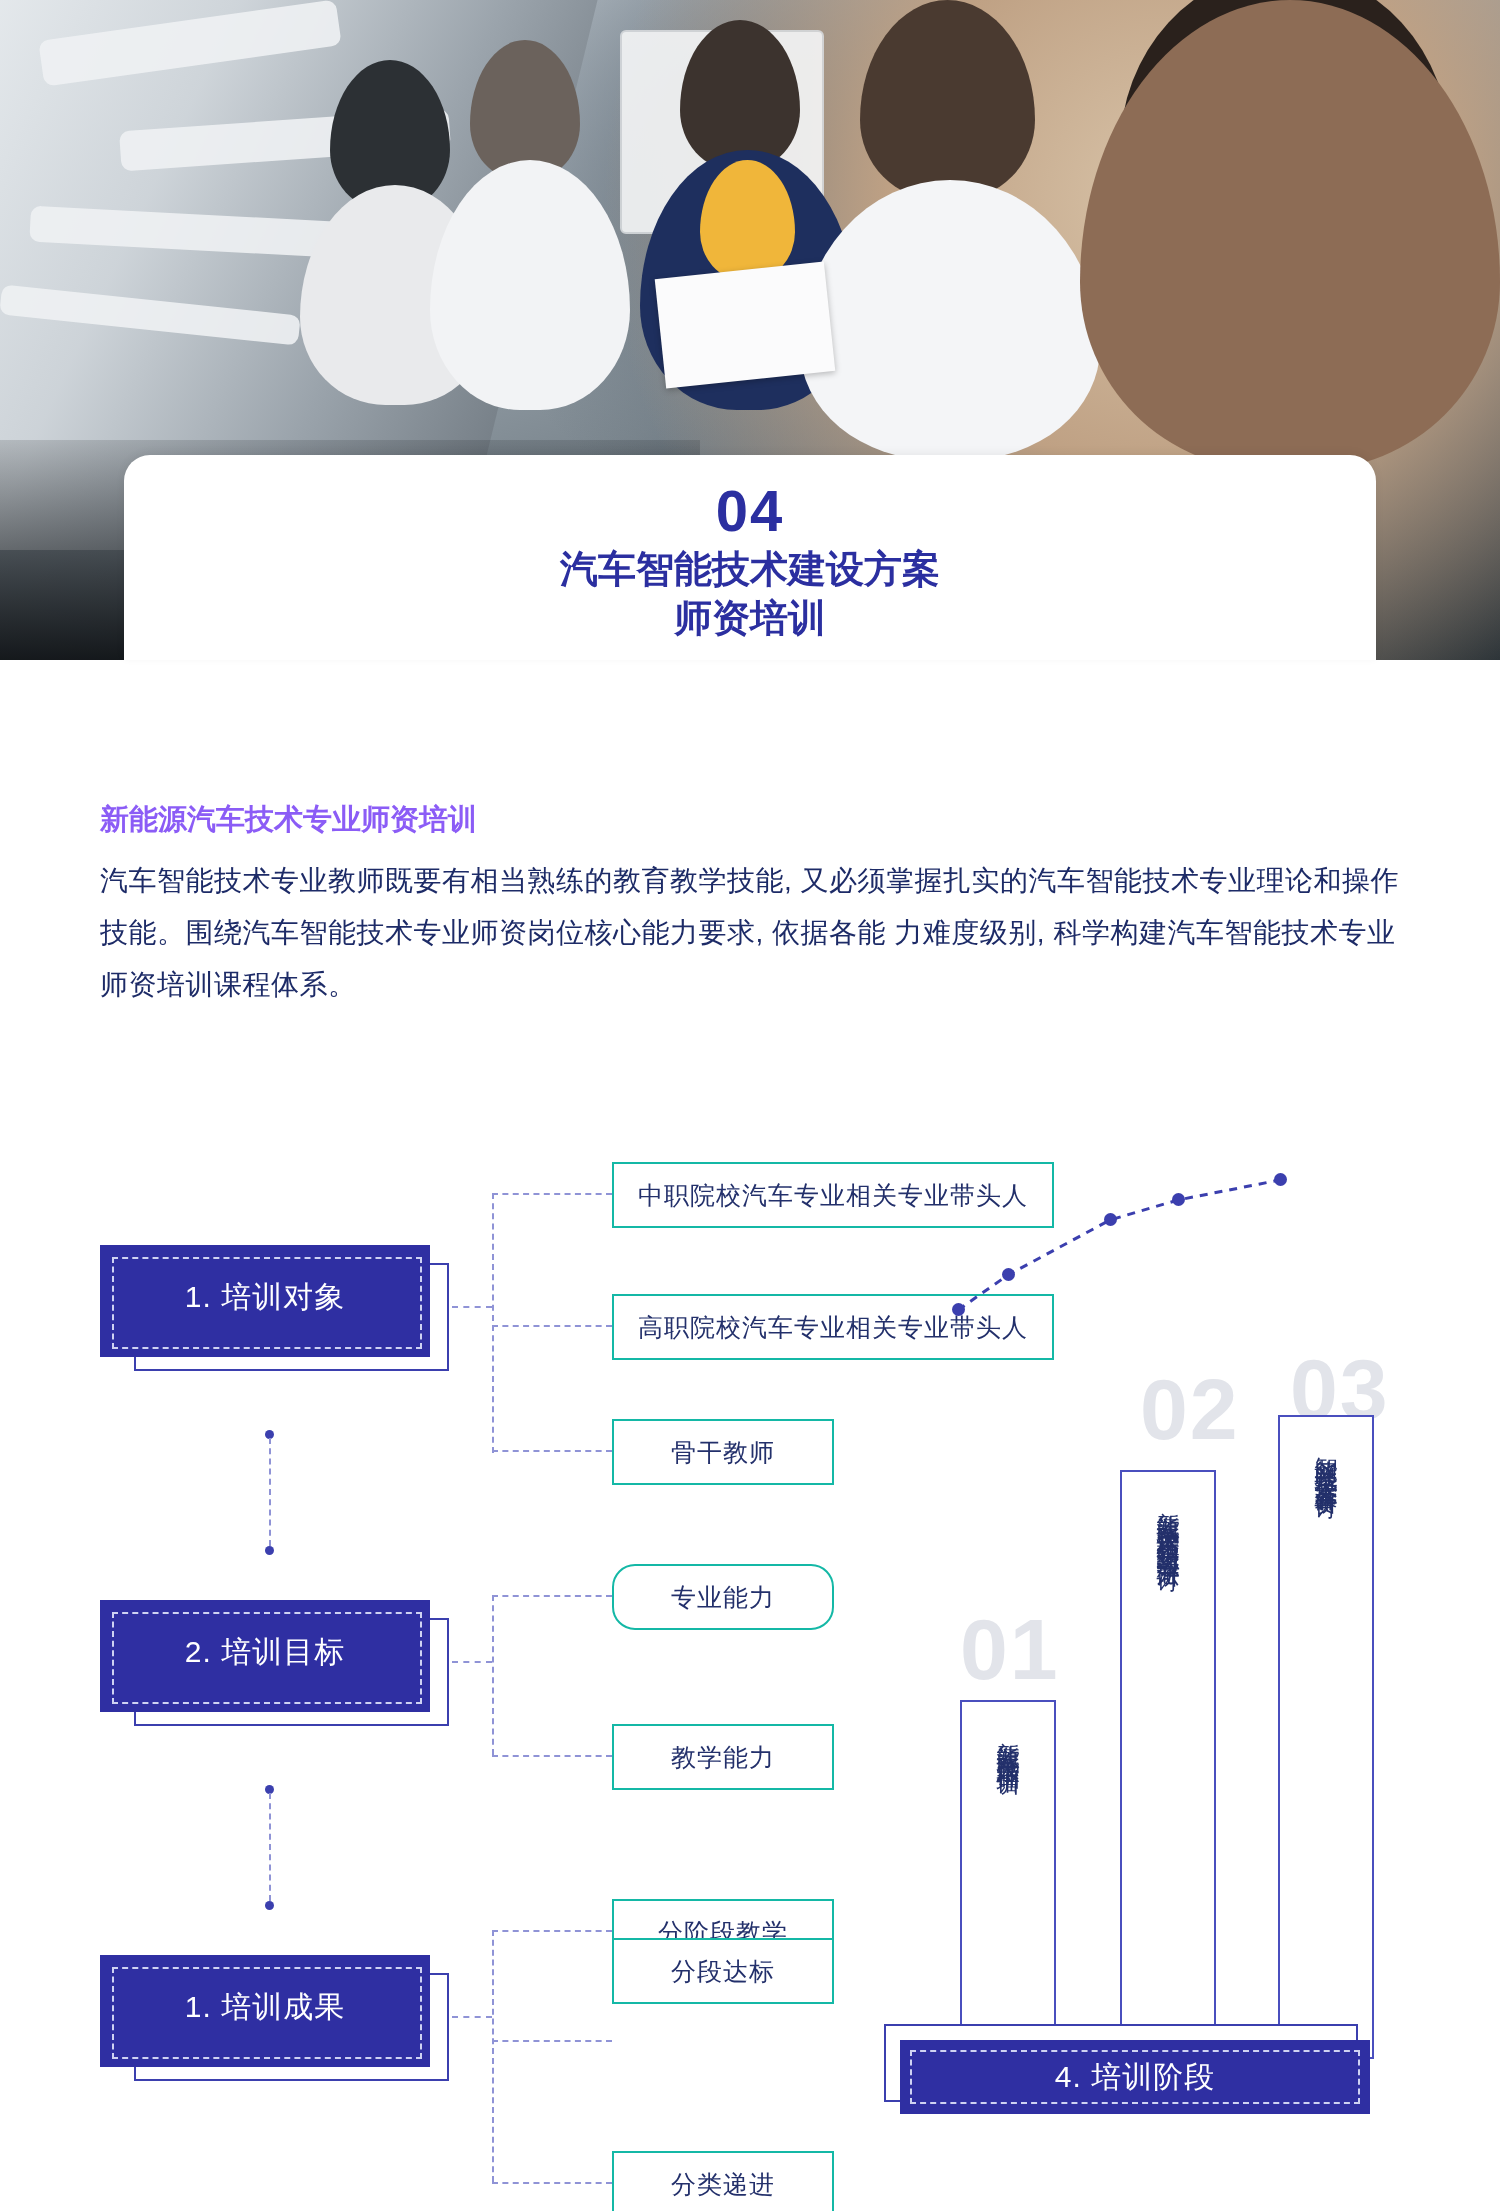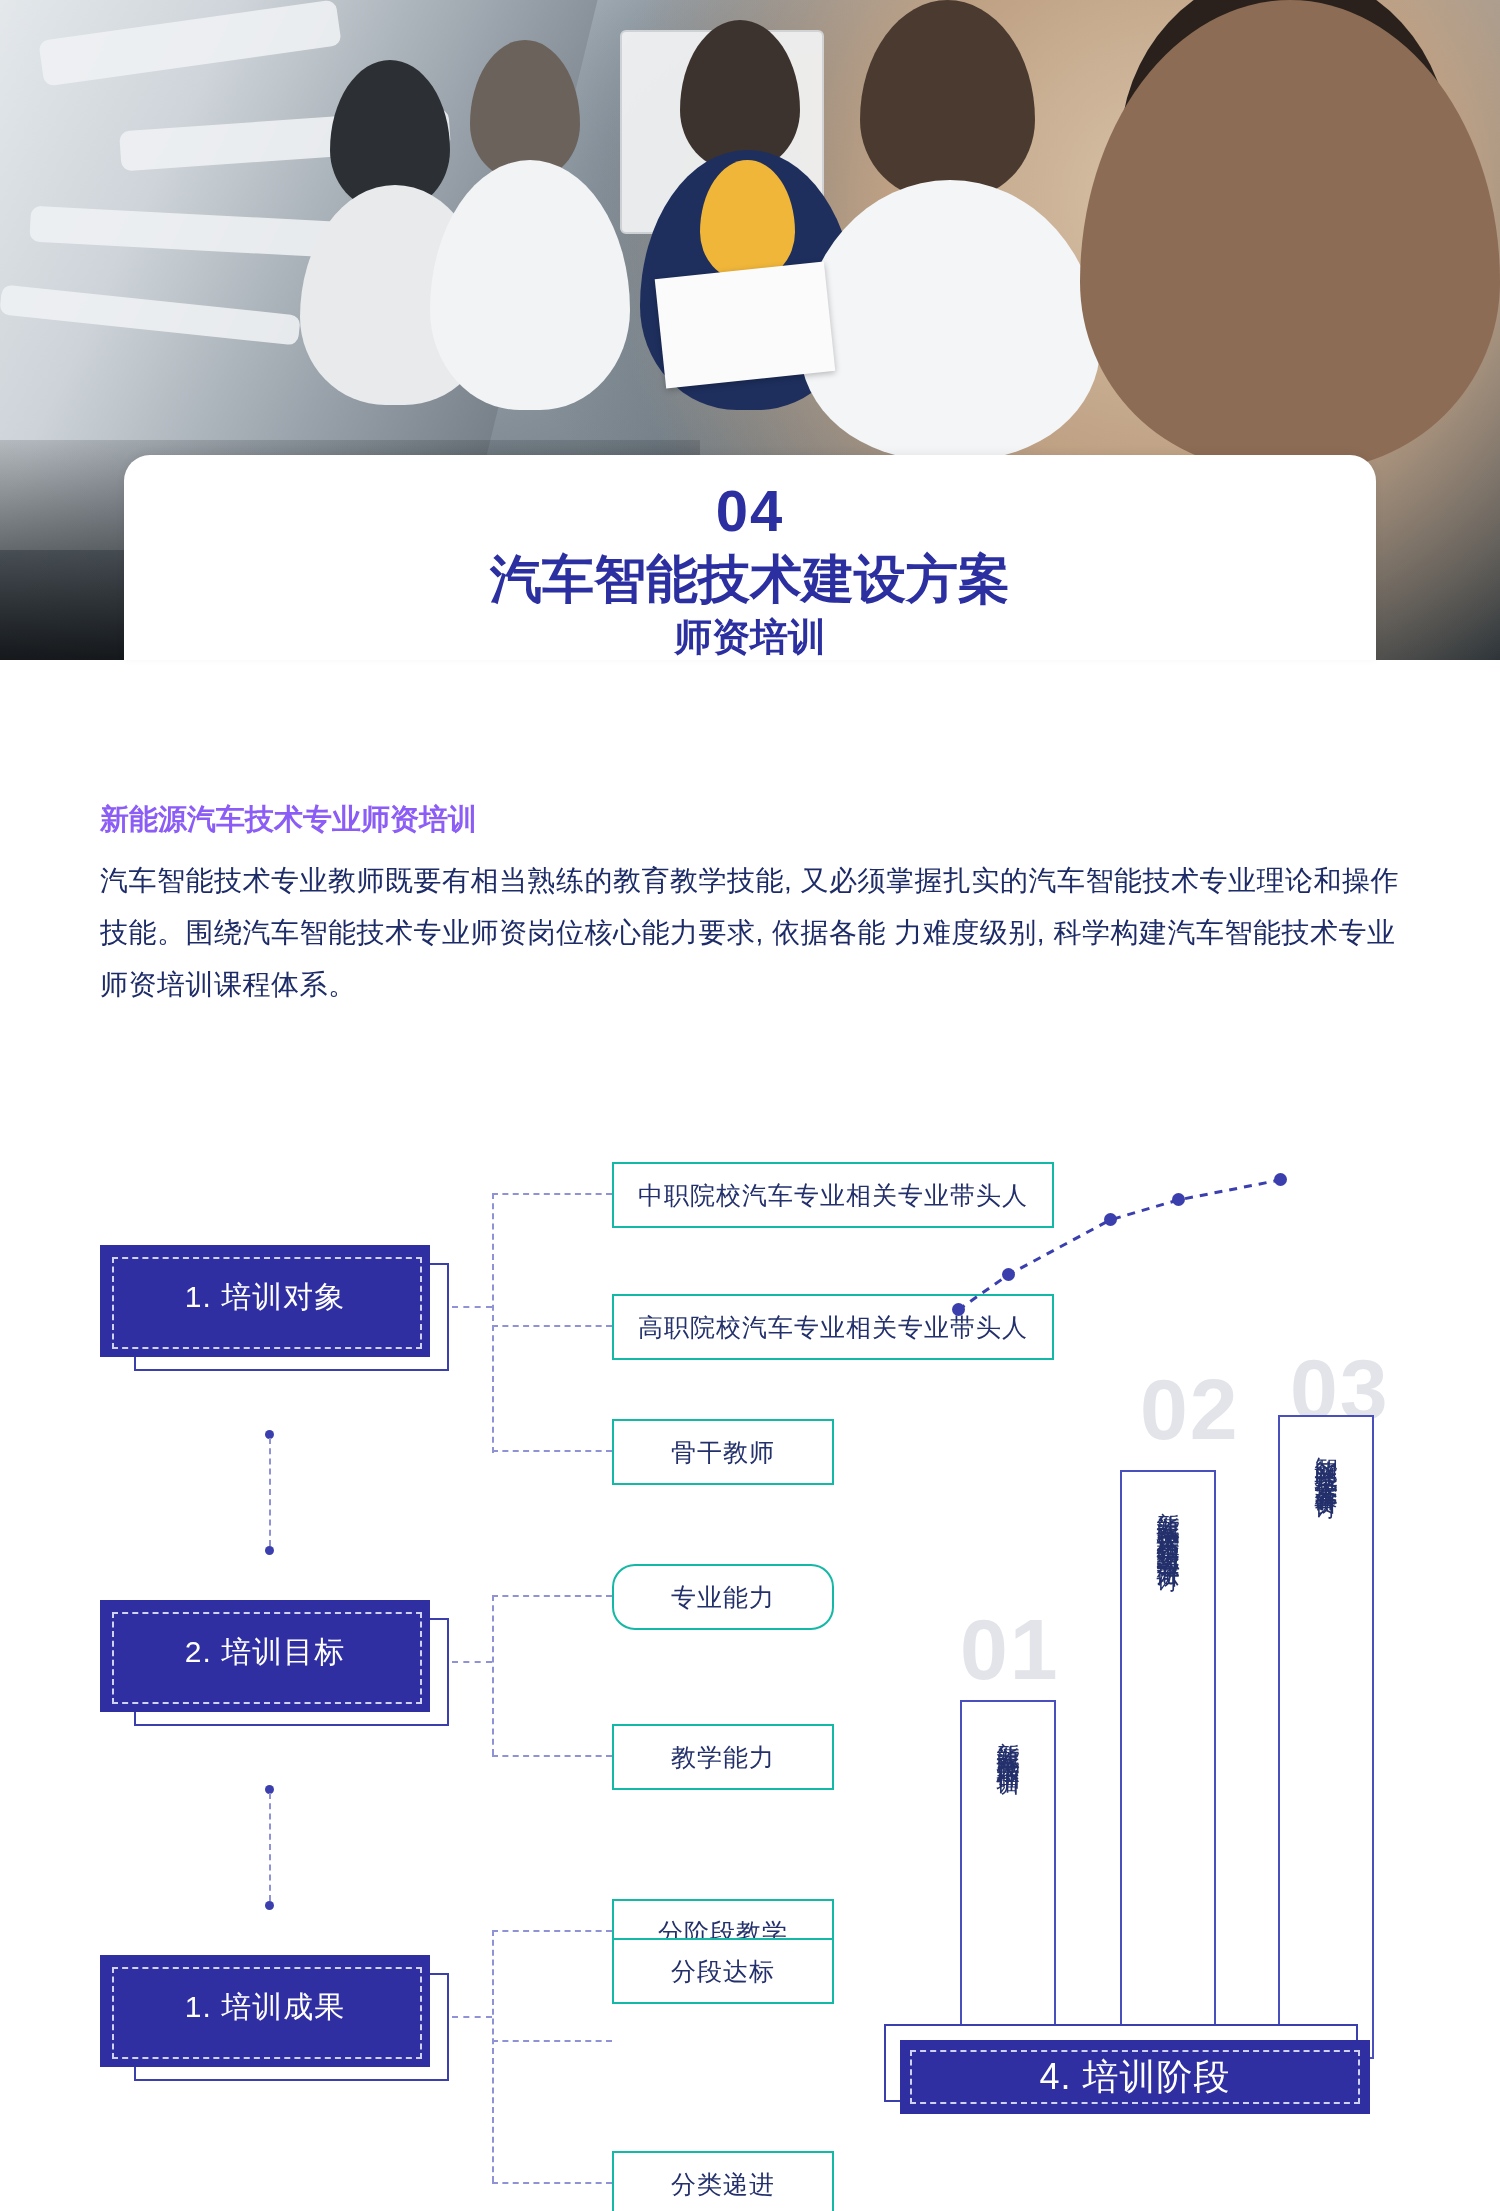--- a/index.html
+++ b/index.html
@@ -58,21 +58,21 @@
   
   .titlecard{
     position:absolute;left:124px;top:455px;width:1252px;height:205px;
     background:#ffffff;border-radius:26px 26px 0 0;
     box-shadow:0 -2px 10px rgba(0,0,0,.06);
     text-align:center;
   }
   .titlecard .num{
     color:#2b2fa0;font-size:58px;font-weight:bold;letter-spacing:2px;margin-top:22px;
   }
-  .titlecard .t1{color:#2b2fa0;font-size:52px;font-weight:bold;line-height:1.35;}
+  .titlecard .t1{color:#2b2fa0;font-size:38px;font-weight:bold;line-height:1.35;}
   .titlecard .t2{color:#2b2fa0;font-size:38px;font-weight:bold;line-height:1.25;}
   
   .sec-head{
     position:absolute;left:100px;top:800px;width:1320px;
     color:#8b5cf6;font-size:29px;font-weight:bold;
   }
   .sec-body{
     position:absolute;left:100px;top:855px;width:1310px;
     color:#1d2b67;font-size:28px;line-height:1.85;letter-spacing:.5px;
   }
@@ -117,21 +117,21 @@
   .ghostnum{
     position:absolute;color:#e2e4ea;font-size:86px;font-weight:bold;letter-spacing:2px;
   }
   .trenddot{position:absolute;width:13px;height:13px;border-radius:50%;background:#3b3fae;}
   .stagebar{
     position:absolute;left:900px;top:2040px;width:470px;height:74px;background:#2f2fa2;
   }
   .stagebar .dash{position:absolute;left:10px;top:10px;right:10px;bottom:10px;border:2px dashed #cfd2f3;}
   .stagebar .lbl{
     position:absolute;inset:0;display:flex;align-items:center;justify-content:center;
-    color:#fff;font-size:36px;letter-spacing:1px;
+    color:#fff;font-size:30px;letter-spacing:1px;
   }
   .stageshadow{
     position:absolute;left:884px;top:2024px;width:470px;height:74px;border:2px solid #3b3fae;background:#fff;
   }
   svg.trend{position:absolute;left:930px;top:1180px;width:470px;height:420px;overflow:visible;}
 </style>
 </head>
 <body>
 
 <div class="hero">

